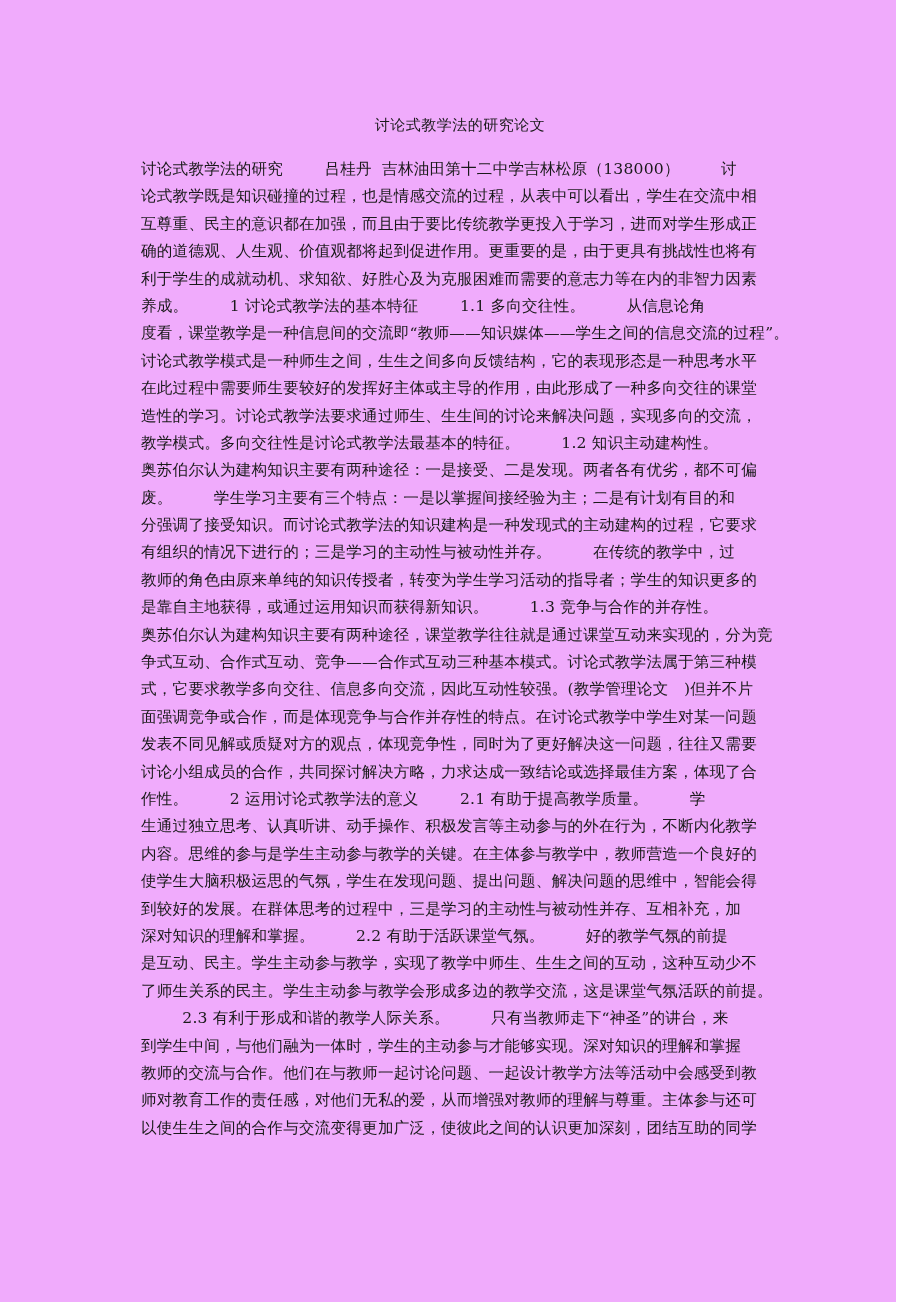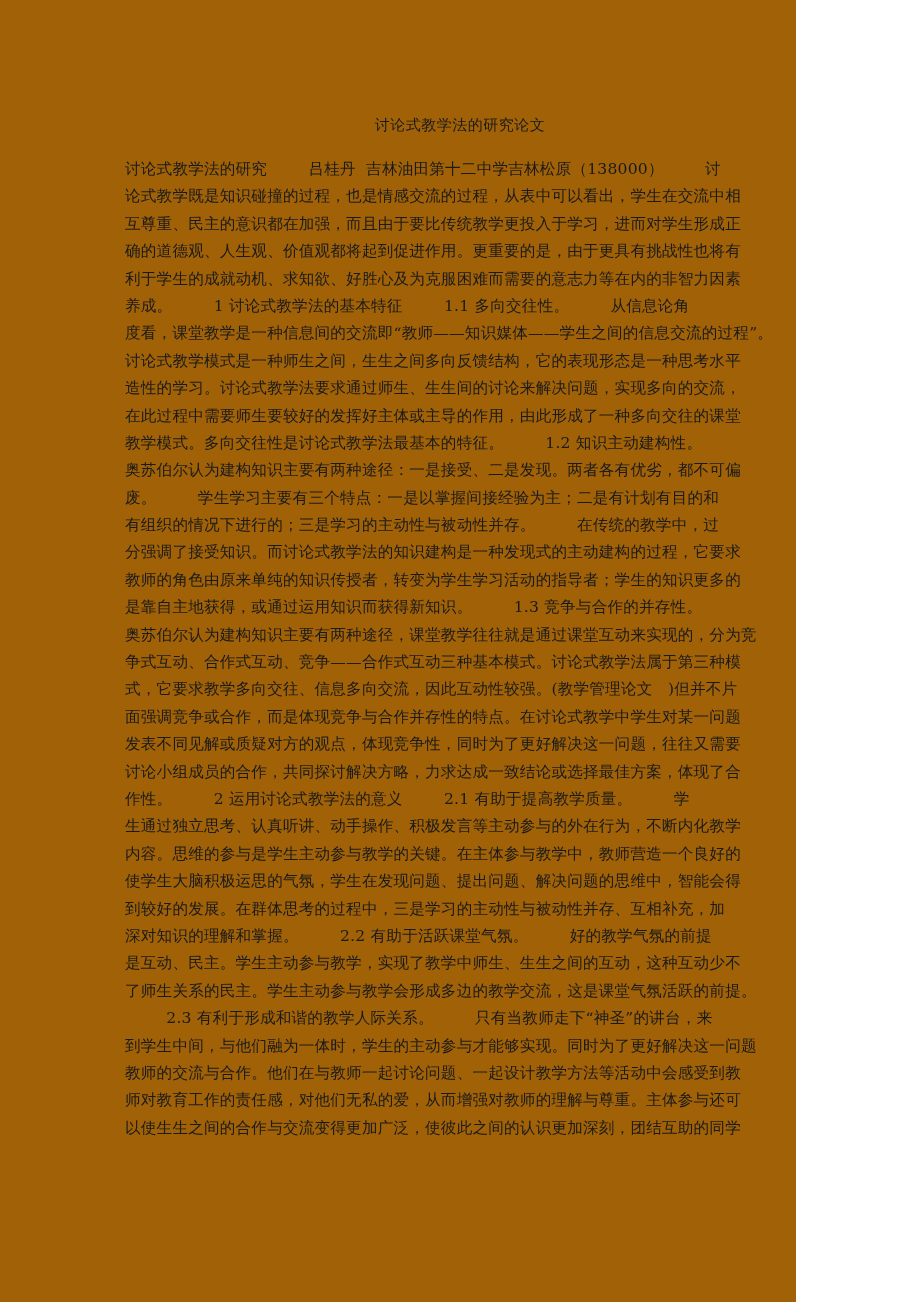--- a/index.html
+++ b/index.html
@@ -1,59 +1,59 @@
 <!DOCTYPE html>
 <html><head>
 <meta charset="utf-8">
 <style>
   html, body { margin: 0; padding: 0; background: #ffffff; }
   body { width: 920px; height: 1302px; position: relative; overflow: hidden;
          font-family: "DejaVu Serif", "Liberation Serif", serif; color: #1a1a1a; }
-  .page { position: absolute; left: 0; top: 0; width: 796px; height: 1302px; background: #a16207; }
+  .page { position: absolute; left: 0; top: 0; width: 856px; height: 1302px; background: #f0abfc; padding-left: 40px; }
   .title { position: absolute; left: 0; width: 920px; top: 116px; text-align: center;
            font-size: 15px; letter-spacing: 0.5px; }
-  .body { position: absolute; left: 125px; top: 156px; width: 640px; }
+  .body { position: absolute; left: 141px; top: 156px; width: 640px; }
   .line { height: 27.4px; line-height: 27.4px; font-size: 15.6px; white-space: pre; letter-spacing: 0.2px; }
 </style>
 </head>
 <body>
 
 <div class="page">
   <div class="title">讨论式教学法的研究论文</div>
   <div class="body" id="doc-body">
       <div class="line">讨论式教学法的研究        吕桂丹  吉林油田第十二中学吉林松原（138000）        讨</div>
       <div class="line">论式教学既是知识碰撞的过程，也是情感交流的过程，从表中可以看出，学生在交流中相</div>
       <div class="line">互尊重、民主的意识都在加强，而且由于要比传统教学更投入于学习，进而对学生形成正</div>
       <div class="line">确的道德观、人生观、价值观都将起到促进作用。更重要的是，由于更具有挑战性也将有</div>
       <div class="line">利于学生的成就动机、求知欲、好胜心及为克服困难而需要的意志力等在内的非智力因素</div>
       <div class="line">养成。        1 讨论式教学法的基本特征        1.1 多向交往性。        从信息论角</div>
       <div class="line">度看，课堂教学是一种信息间的交流即“教师——知识媒体——学生之间的信息交流的过程”。</div>
       <div class="line">讨论式教学模式是一种师生之间，生生之间多向反馈结构，它的表现形态是一种思考水平</div>
+      <div class="line">在此过程中需要师生要较好的发挥好主体或主导的作用，由此形成了一种多向交往的课堂</div>
       <div class="line">造性的学习。讨论式教学法要求通过师生、生生间的讨论来解决问题，实现多向的交流，</div>
-      <div class="line">在此过程中需要师生要较好的发挥好主体或主导的作用，由此形成了一种多向交往的课堂</div>
       <div class="line">教学模式。多向交往性是讨论式教学法最基本的特征。        1.2 知识主动建构性。</div>
       <div class="line">奥苏伯尔认为建构知识主要有两种途径：一是接受、二是发现。两者各有优劣，都不可偏</div>
       <div class="line">废。        学生学习主要有三个特点：一是以掌握间接经验为主；二是有计划有目的和</div>
+      <div class="line">分强调了接受知识。而讨论式教学法的知识建构是一种发现式的主动建构的过程，它要求</div>
       <div class="line">有组织的情况下进行的；三是学习的主动性与被动性并存。        在传统的教学中，过</div>
-      <div class="line">分强调了接受知识。而讨论式教学法的知识建构是一种发现式的主动建构的过程，它要求</div>
       <div class="line">教师的角色由原来单纯的知识传授者，转变为学生学习活动的指导者；学生的知识更多的</div>
       <div class="line">是靠自主地获得，或通过运用知识而获得新知识。        1.3 竞争与合作的并存性。</div>
       <div class="line">奥苏伯尔认为建构知识主要有两种途径，课堂教学往往就是通过课堂互动来实现的，分为竞</div>
       <div class="line">争式互动、合作式互动、竞争——合作式互动三种基本模式。讨论式教学法属于第三种模</div>
       <div class="line">式，它要求教学多向交往、信息多向交流，因此互动性较强。(教学管理论文   )但并不片</div>
       <div class="line">面强调竞争或合作，而是体现竞争与合作并存性的特点。在讨论式教学中学生对某一问题</div>
       <div class="line">发表不同见解或质疑对方的观点，体现竞争性，同时为了更好解决这一问题，往往又需要</div>
       <div class="line">讨论小组成员的合作，共同探讨解决方略，力求达成一致结论或选择最佳方案，体现了合</div>
       <div class="line">作性。        2 运用讨论式教学法的意义        2.1 有助于提高教学质量。        学</div>
       <div class="line">生通过独立思考、认真听讲、动手操作、积极发言等主动参与的外在行为，不断内化教学</div>
       <div class="line">内容。思维的参与是学生主动参与教学的关键。在主体参与教学中，教师营造一个良好的</div>
       <div class="line">使学生大脑积极运思的气氛，学生在发现问题、提出问题、解决问题的思维中，智能会得</div>
       <div class="line">到较好的发展。在群体思考的过程中，三是学习的主动性与被动性并存、互相补充，加</div>
       <div class="line">深对知识的理解和掌握。        2.2 有助于活跃课堂气氛。        好的教学气氛的前提</div>
       <div class="line">是互动、民主。学生主动参与教学，实现了教学中师生、生生之间的互动，这种互动少不</div>
       <div class="line">了师生关系的民主。学生主动参与教学会形成多边的教学交流，这是课堂气氛活跃的前提。</div>
       <div class="line">        2.3 有利于形成和谐的教学人际关系。        只有当教师走下“神圣”的讲台，来</div>
-      <div class="line">到学生中间，与他们融为一体时，学生的主动参与才能够实现。同时为了更好解决这一问题</div>
+      <div class="line">到学生中间，与他们融为一体时，学生的主动参与才能够实现。深对知识的理解和掌握</div>
       <div class="line">教师的交流与合作。他们在与教师一起讨论问题、一起设计教学方法等活动中会感受到教</div>
       <div class="line">师对教育工作的责任感，对他们无私的爱，从而增强对教师的理解与尊重。主体参与还可</div>
       <div class="line">以使生生之间的合作与交流变得更加广泛，使彼此之间的认识更加深刻，团结互助的同学</div>
     </div>
 </div>
 
 </body></html>

